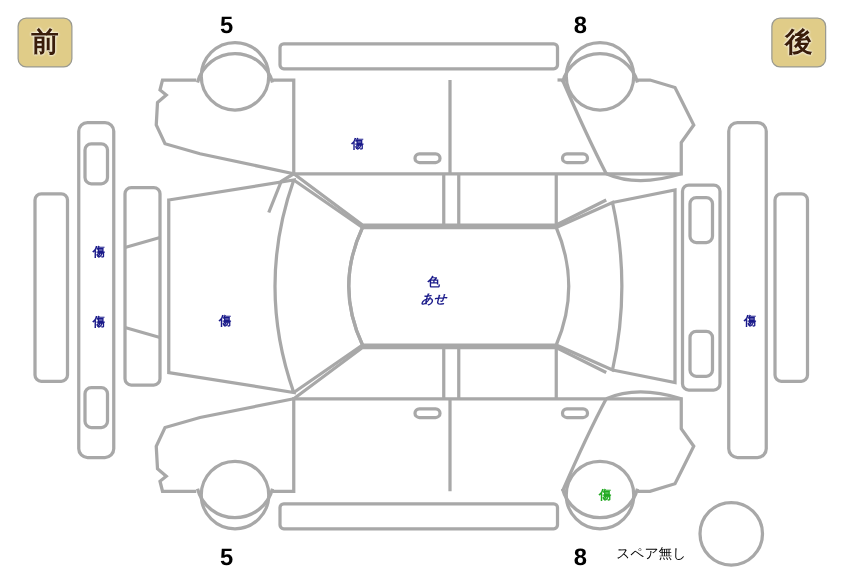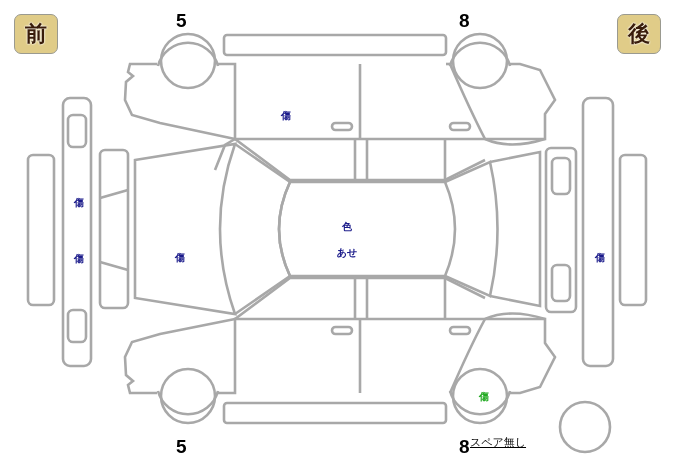--- a/index.html
+++ b/index.html
@@ -86,20 +86,20 @@
 <div class="badge" style="left:14px;top:14px;">前</div>
 <div class="badge" style="left:617px;top:14px;">後</div>
 
 <div class="num" style="left:176px;top:10px;">5</div>
 <div class="num" style="left:459px;top:10px;">8</div>
 <div class="num" style="left:176px;top:436px;">5</div>
 <div class="num" style="left:459px;top:436px;">8</div>
 
 <div class="mark" style="left:281px;top:110px;">傷</div>
 <div class="mark" style="left:336px;top:221px;width:22px;">色</div>
-<div class="mark" style="left:334px;top:247px;width:26px;">あせ</div>
+<div class="mark" style="left:334px;top:234px;width:26px;font-style:italic;">あせ</div>
 <div class="mark" style="left:74px;top:197px;">傷</div>
 <div class="mark" style="left:74px;top:253px;">傷</div>
 <div class="mark" style="left:175px;top:252px;">傷</div>
 <div class="mark" style="left:595px;top:252px;">傷</div>
 <div class="mark green" style="left:479px;top:391px;">傷</div>
 
-<div class="spare" style="left:470px;top:435px;text-decoration:underline;">スペア無し</div>
+<div class="spare" style="left:493px;top:435px;">スペア無し</div>
 
 </body></html>

